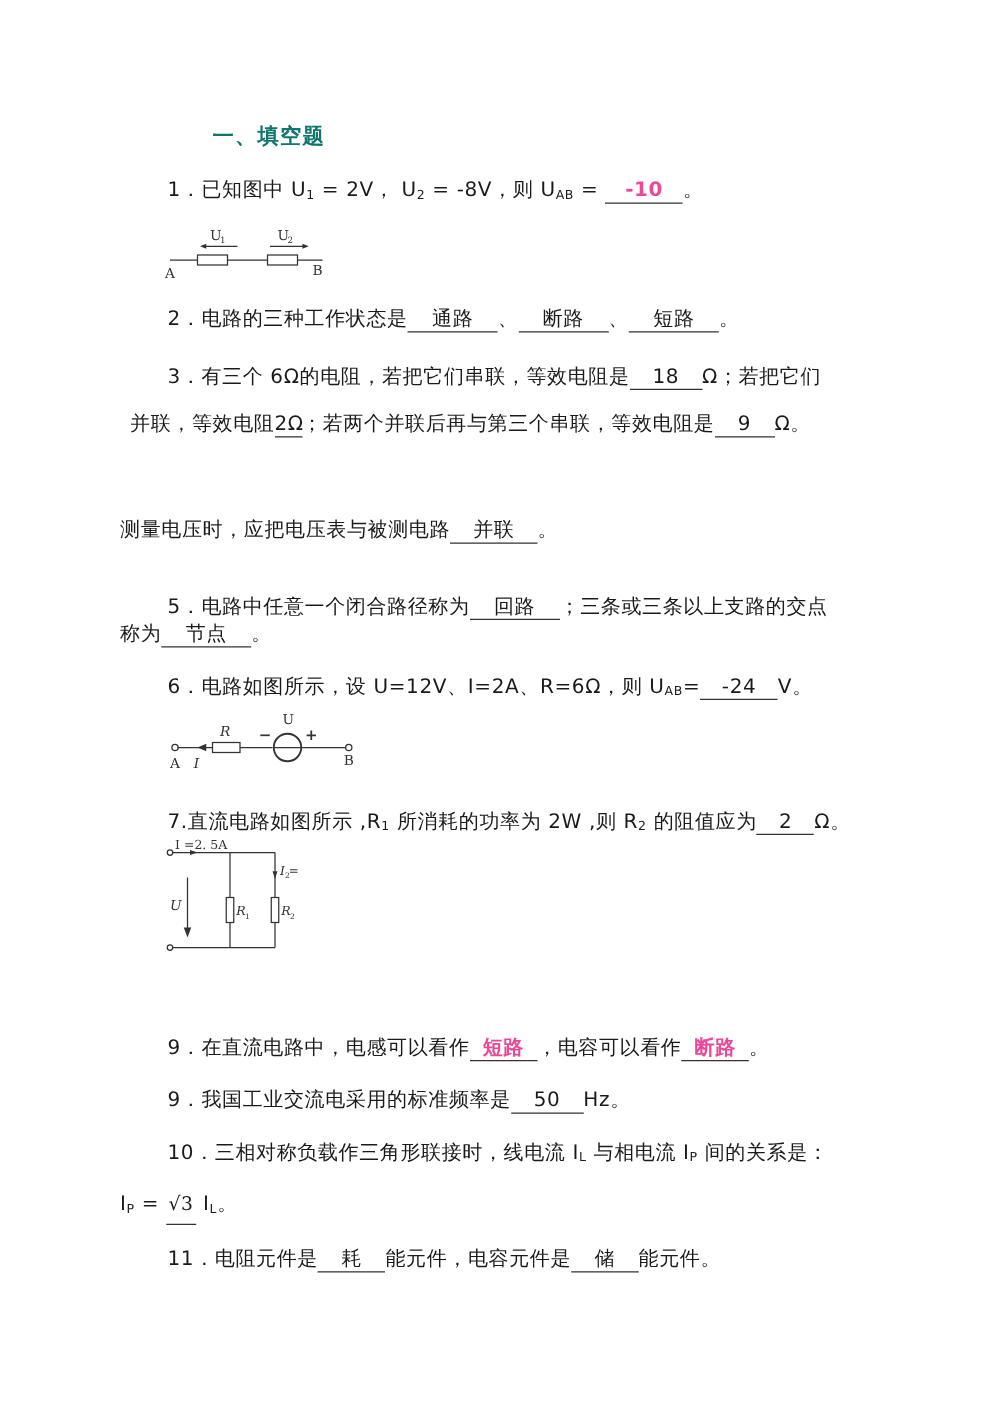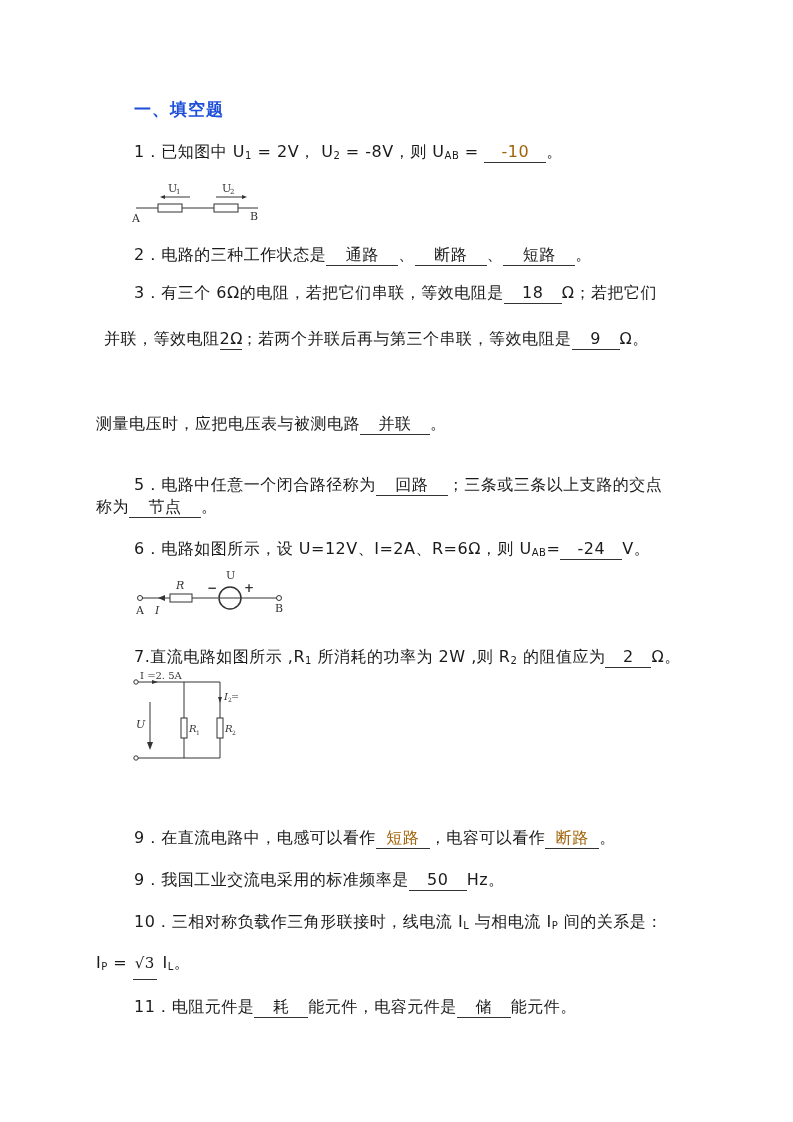--- a/index.html
+++ b/index.html
@@ -1,22 +1,22 @@
 <!DOCTYPE html>
 <html><head>
 <meta charset="utf-8">
 <style>
   html, body { margin: 0; padding: 0; background: #ffffff; }
   body { width: 793px; height: 1122px; position: relative; overflow: hidden;
          font-family: "DejaVu Sans", "Liberation Sans", sans-serif; color: #1a1a1a; }
   .page { position: absolute; left: 0; top: 0; width: 793px; height: 1122px; }
   .line { position: absolute; font-size: 16px; line-height: 22px; white-space: nowrap; letter-spacing: 0.5px; }
-  .heading { color: #1d4ed8; font-size: 17px; font-weight: bold; letter-spacing: 1px; }
+  .heading { color: #0f766e; font-size: 17px; font-weight: bold; letter-spacing: 1px; margin-left: 36px; }
   .blank { display: inline-block; border-bottom: 1px solid #333; text-align: center; line-height: 20px; }
-  .red { color: #a16207; }
+  .red { color: #ec4899; font-weight: bold; }
   sub { font-size: 10px; vertical-align: -2px; }
   .diagram { position: absolute; }
   .sqrt { font-family: "DejaVu Serif", serif; font-size: 15px; }
 </style>
 </head>
 <body>
 
 <div class="page">
 
   <div class="line heading" style="left:134px; top:98px;">一、填空题</div>
@@ -40,21 +40,21 @@
     <text x="94" y="24" font-size="11" font-family="DejaVu Serif, serif" fill="#333">U</text>
     <text x="102" y="26" font-size="7" font-family="DejaVu Serif, serif" fill="#333">2</text>
     <text x="4" y="54" font-size="11" font-family="DejaVu Serif, serif" fill="#333">A</text>
     <text x="122" y="52" font-size="11" font-family="DejaVu Serif, serif" fill="#333">B</text>
   </svg>
 
   <div class="line" style="left:134px; top:244px;">
     <span>2．电路的三种工作状态是</span><span class="blank" style="width:72px;">通路</span><span>、</span><span class="blank" style="width:72px;">断路</span><span>、</span><span class="blank" style="width:72px;">短路</span><span>。</span>
   </div>
 
-  <div class="line" style="left:134px; top:282px;">
+  <div class="line" style="left:134px; top:290px;">
     <span>3．有三个 6Ω的电阻，若把它们串联，等效电阻是</span><span class="blank" style="width:58px;">18</span><span>Ω；若把它们</span>
   </div>
   <div class="line" style="left:104px; top:328px;">
     <span>并联，等效电阻</span><span class="blank" style="width:22px;">2Ω</span><span>；若两个并联后再与第三个串联，等效电阻是</span><span class="blank" style="width:48px;">9</span><span>Ω。</span>
   </div>
 
   <div class="line" style="left:96px; top:413px;">
     <span>测量电压时，应把电压表与被测电路</span><span class="blank" style="width:70px;">并联</span><span>。</span>
   </div>
 

